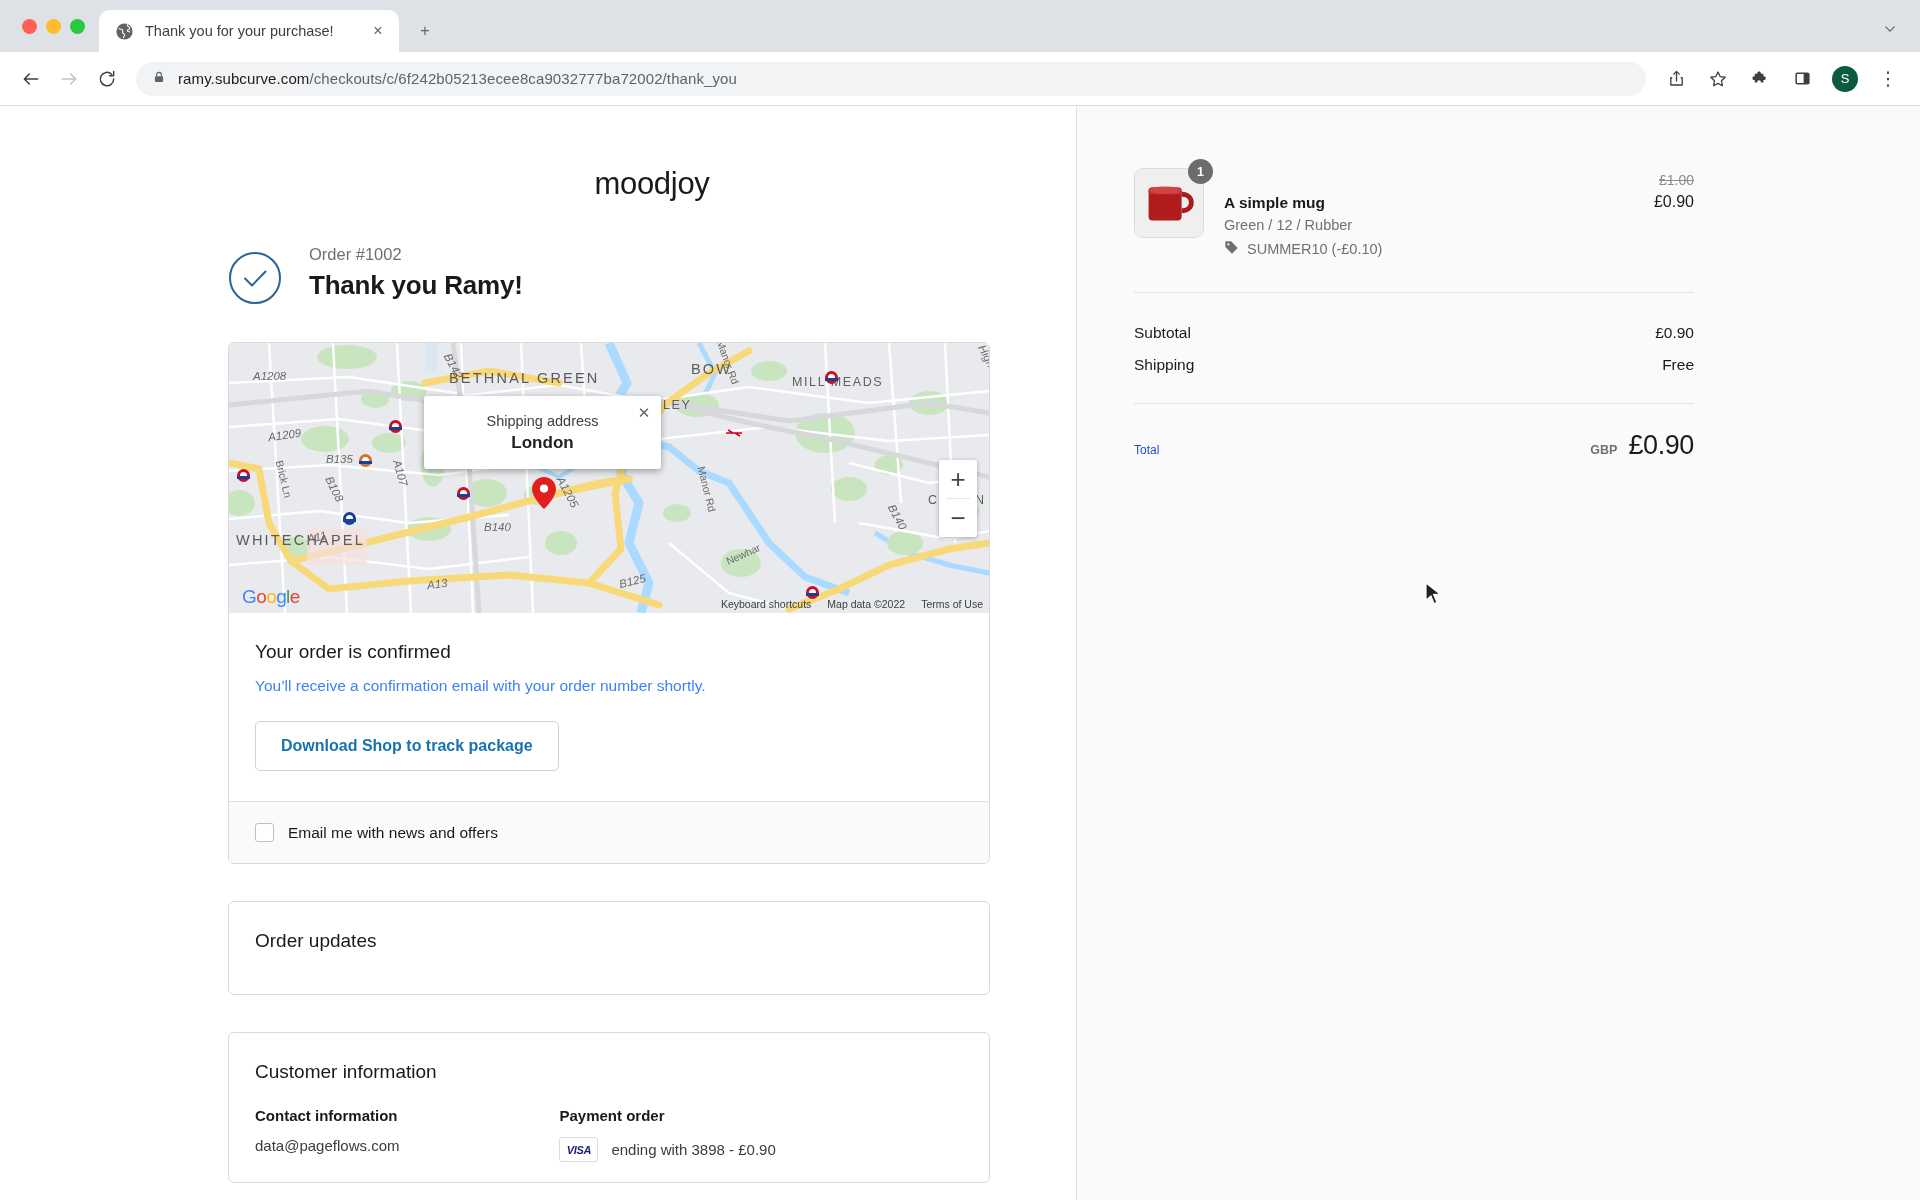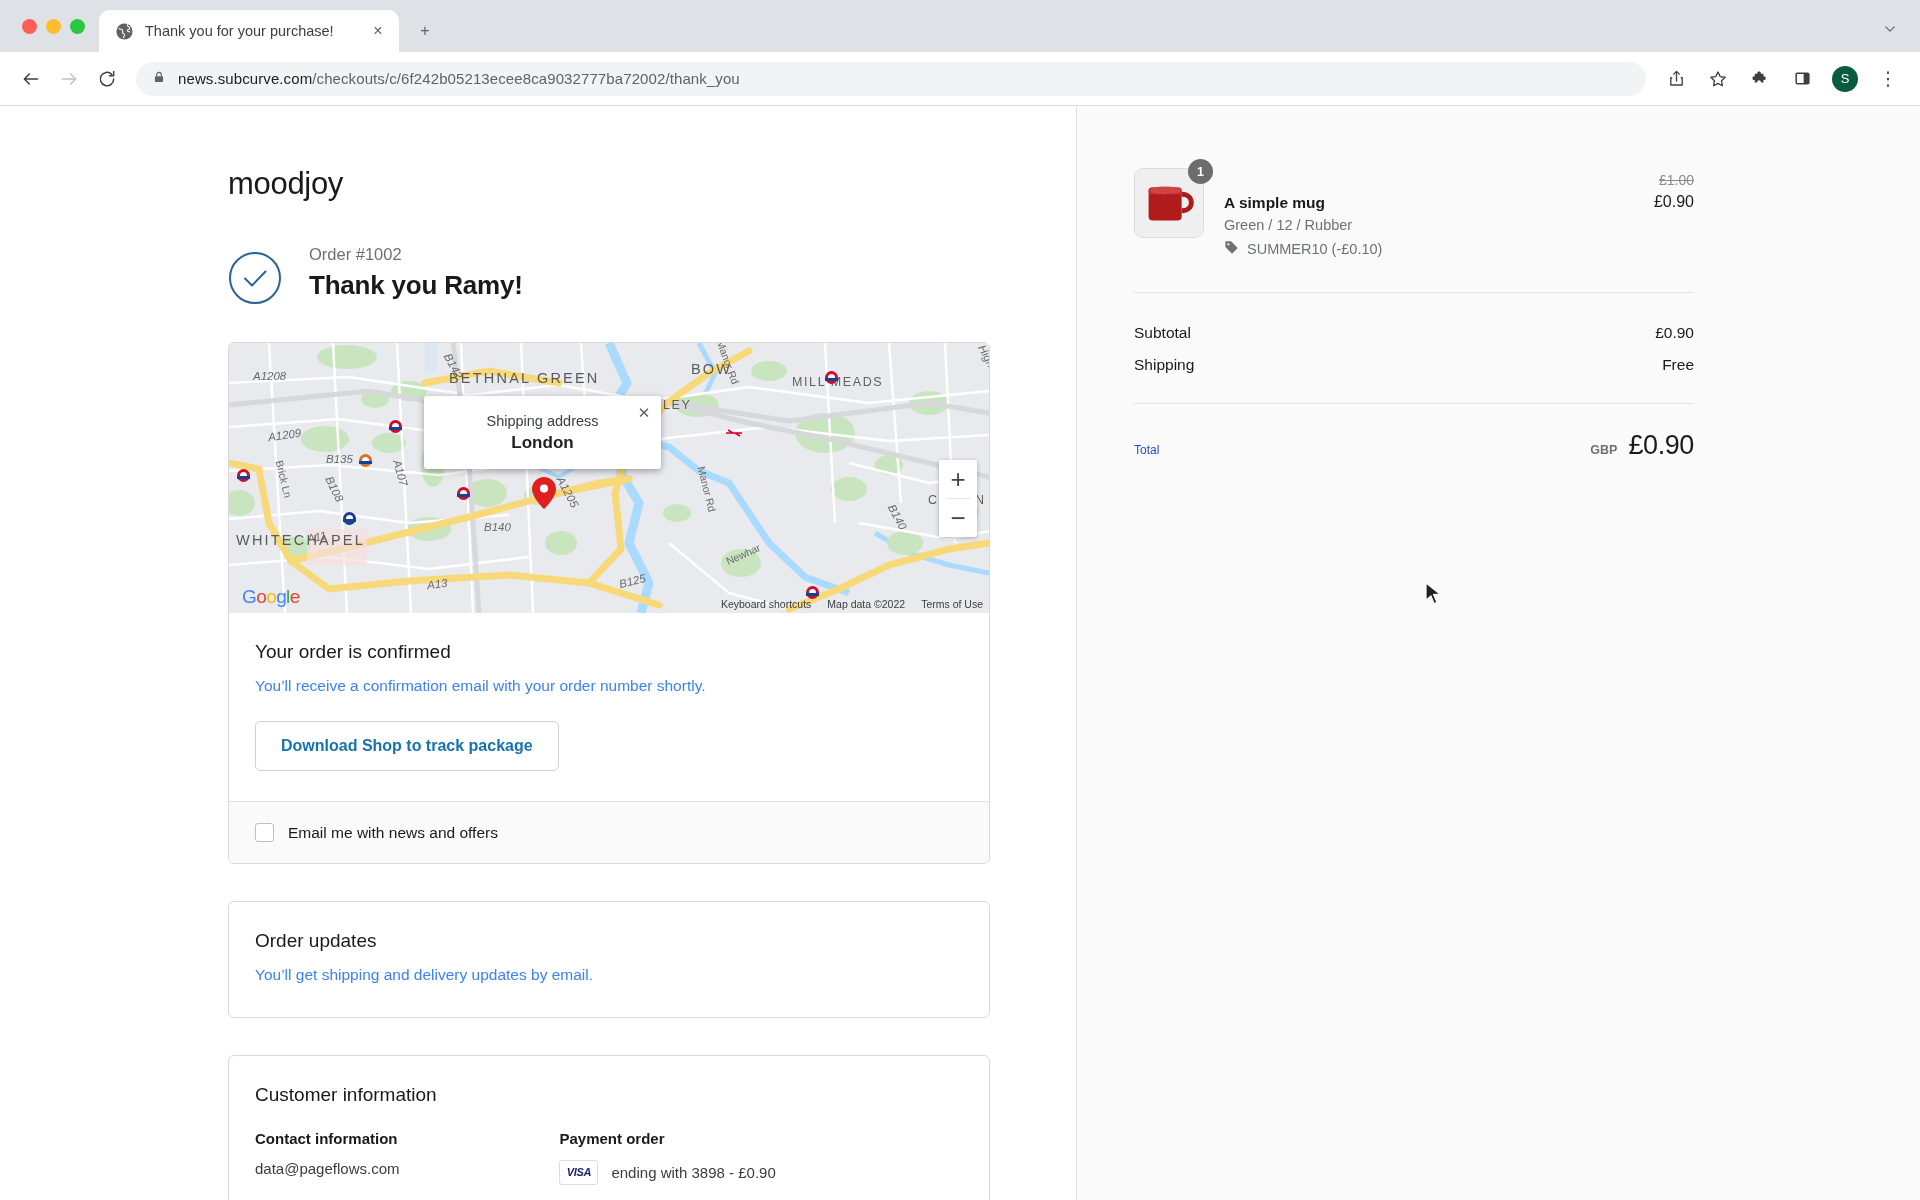--- a/index.html
+++ b/index.html
@@ -81,21 +81,21 @@
 
   
   .page { flex: 1; display: flex; background: #ffffff; overflow: hidden; }
   .main-col {
     width: 1077px; background: #ffffff; border-right: 1px solid #e1e1e1;
     position: relative; overflow: hidden;
   }
   .main-inner { padding: 60px 0 0 228px; }
 
   .shop-title {
-    font-size: 31px; color: #1a1a1a; letter-spacing: -0.3px; font-weight: 400;
+    font-size: 31px; color: #1a1a1a; letter-spacing: -0.3px; font-weight: 400; text-align: center;
   }
 
   .order-head { display: flex; align-items: flex-start; gap: 27px; margin-top: 43px; }
   .check-circle { width: 54px; height: 54px; flex: 0 0 54px; margin-top: 6px; }
   .order-number { font-size: 16.5px; color: #6d7175; margin-bottom: 6px; }
   .thank-you { font-size: 26px; color: #1a1a1a; font-weight: 600; letter-spacing: -0.2px; }
 
   .card {
     width: 762px; margin-top: 37px;
     border: 1px solid #d9d9d9; border-radius: 6px; background: #fff; overflow: hidden;
@@ -281,21 +281,21 @@
         <path d="M20 3v5h-5" stroke="#3c4043" stroke-width="1.8" fill="none" stroke-linecap="round" stroke-linejoin="round"></path>
       </svg>
     </div>
     <div class="omnibox">
       <span>
         <svg viewBox="0 0 24 24" width="14" height="14">
           <rect x="5" y="10.5" width="14" height="10" rx="1.7" fill="#5f6368"></rect>
           <path d="M8 10.5V8a4 4 0 0 1 8 0v2.5" stroke="#5f6368" stroke-width="1.9" fill="none"></path>
         </svg>
       </span>
-      <span class="omni-url"><b>news.subcurve.com</b><span>/checkouts/c/6f242b05213ecee8ca9032777ba72002/thank_you</span></span>
+      <span class="omni-url"><b>ramy.subcurve.com</b><span>/checkouts/c/6f242b05213ecee8ca9032777ba72002/thank_you</span></span>
     </div>
     <div class="toolbar-icons">
       <div class="tb-icon">
         <svg viewBox="0 0 24 24" width="19" height="19">
           <path d="M12 3v12M8.5 6.5L12 3l3.5 3.5" stroke="#3c4043" stroke-width="1.7" fill="none" stroke-linecap="round" stroke-linejoin="round"></path>
           <path d="M6 11H4.8v9.2h14.4V11H18" stroke="#3c4043" stroke-width="1.7" fill="none" stroke-linecap="round" stroke-linejoin="round"></path>
         </svg>
       </div>
       <div class="tb-icon">
         <svg viewBox="0 0 24 24" width="20" height="20">
@@ -494,21 +494,20 @@
 
           <div class="card-footer">
             <span class="checkbox"></span>
             <span class="checkbox-label">Email me with news and offers</span>
           </div>
         </div>
 
         <div class="card">
           <div class="card-body">
             <div class="card-h">Order updates</div>
-            <div class="card-p">You’ll get shipping and delivery updates by email.</div>
           </div>
         </div>
 
         <div class="card">
           <div class="cust-card">
             <div class="cust-h">Customer information</div>
             <div class="cust-grid">
               <div class="cust-col narrow">
                 <div class="cust-label">Contact information</div>
                 <div class="cust-val">data@pageflows.com</div>

